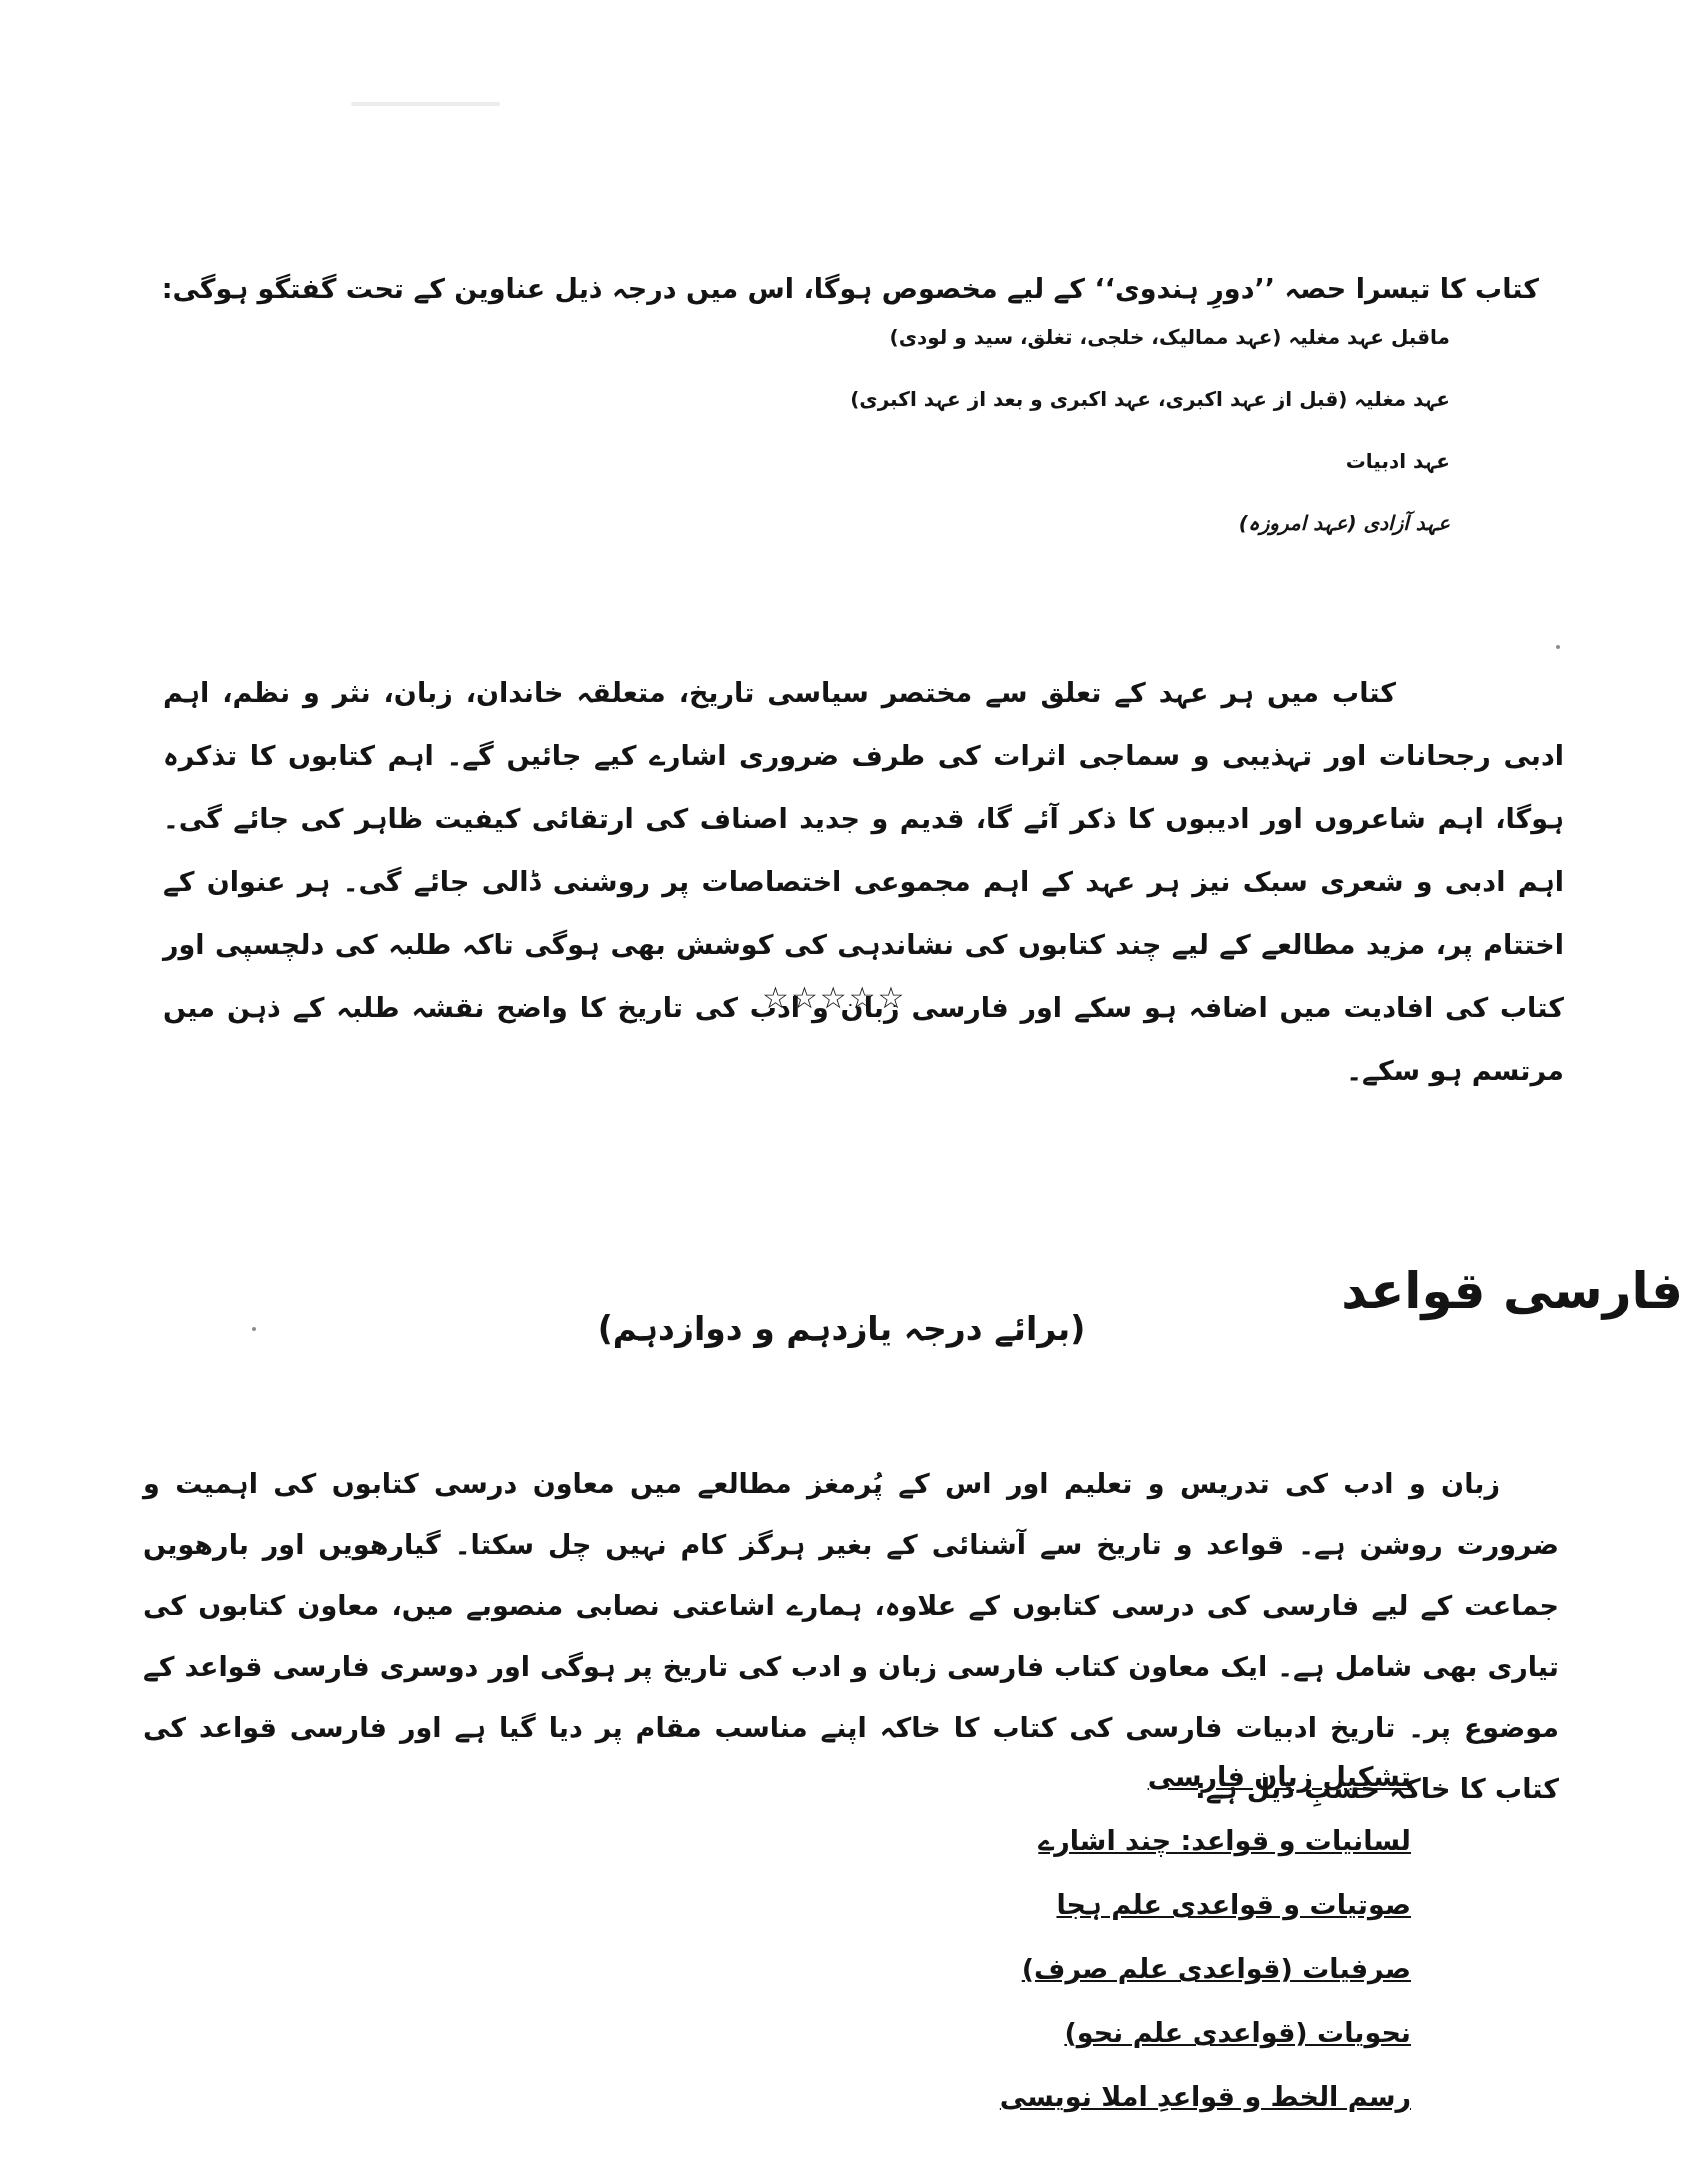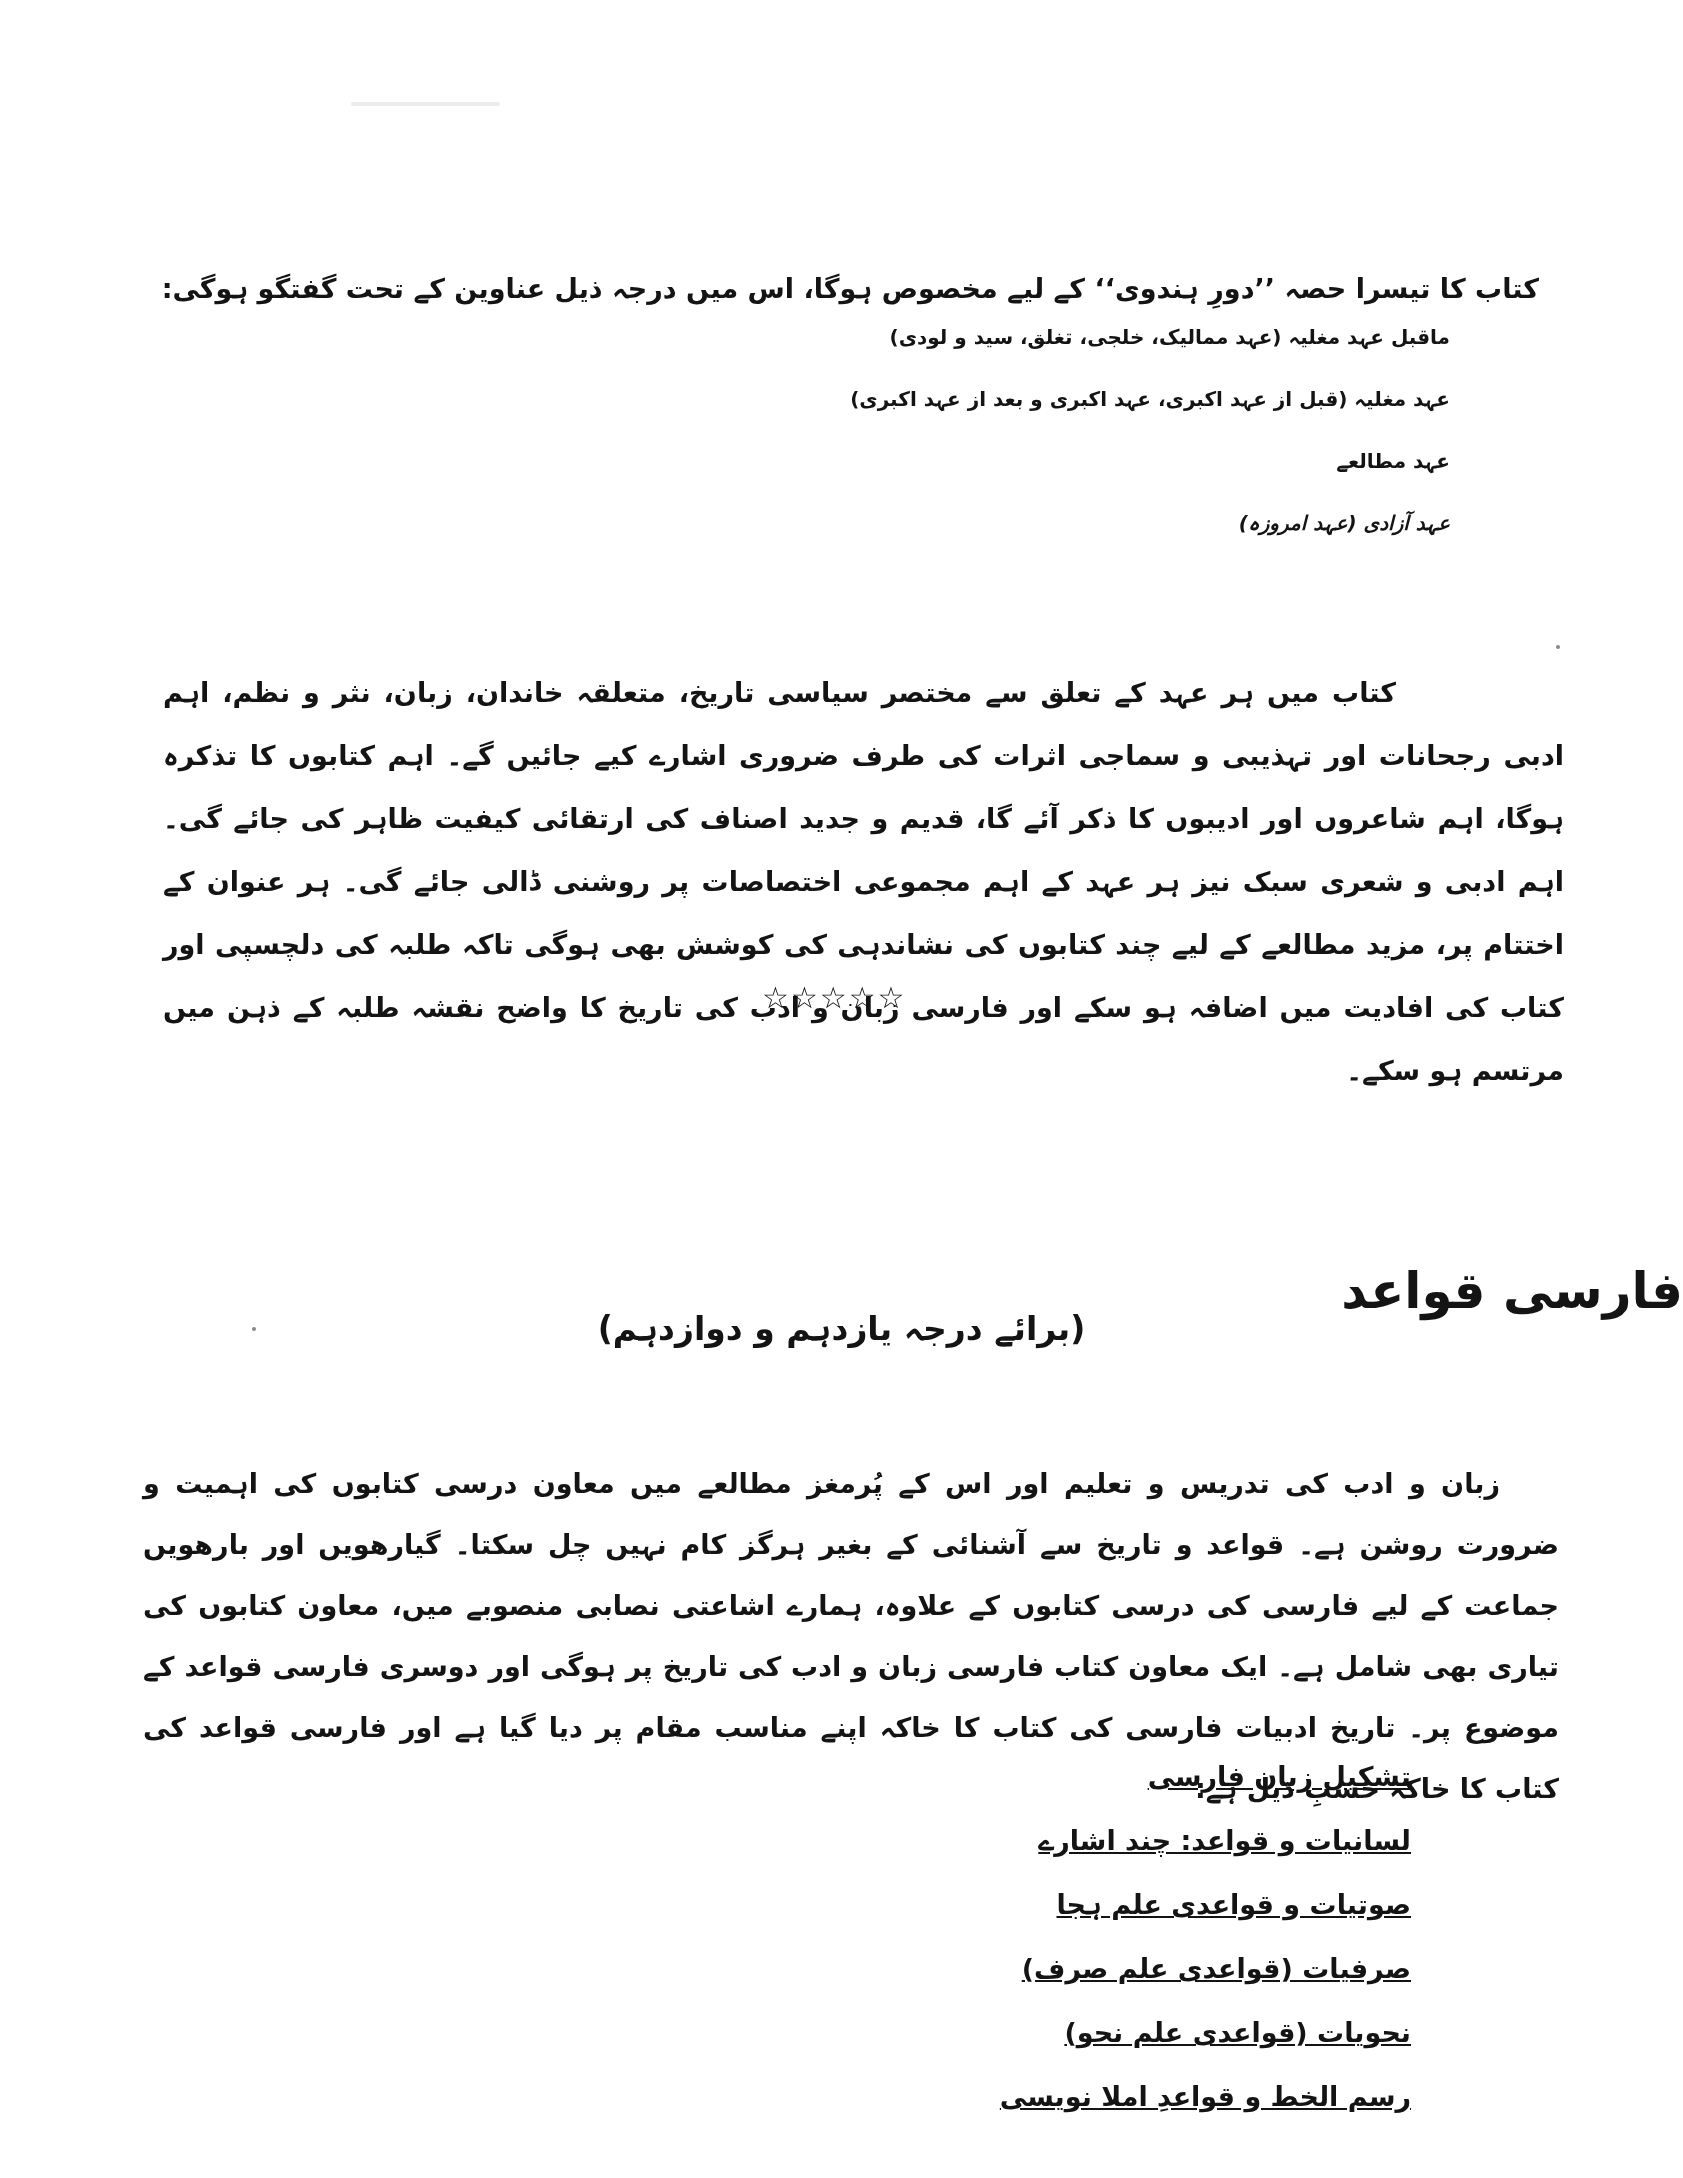--- a/index.html
+++ b/index.html
@@ -143,21 +143,21 @@
 
 <div class="page">
 
   <div class="scan-mark"></div>
 
   <div class="rtl intro-line">کتاب کا تیسرا حصہ ’’دورِ ہندوی‘‘ کے لیے مخصوص ہوگا، اس میں درجہ ذیل عناوین کے تحت گفتگو ہوگی:</div>
 
   <ul class="rtl era-list">
     <li>ماقبل عہد مغلیہ (عہد ممالیک، خلجی، تغلق، سید و لودی)</li>
     <li>عہد مغلیہ (قبل از عہد اکبری، عہد اکبری و بعد از عہد اکبری)</li>
-    <li>عہد مطالعے</li>
+    <li>عہد ادبیات</li>
     <li class="gap">عہد آزادی (عہد امروزہ)</li>
   </ul>
 
   <p class="rtl para para-1">کتاب میں ہر عہد کے تعلق سے مختصر سیاسی تاریخ، متعلقہ خاندان، زبان، نثر و نظم، اہم ادبی رجحانات اور تہذیبی و سماجی اثرات کی طرف ضروری اشارے کیے جائیں گے۔ اہم کتابوں کا تذکرہ ہوگا، اہم شاعروں اور ادیبوں کا ذکر آئے گا، قدیم و جدید اصناف کی ارتقائی کیفیت ظاہر کی جائے گی۔ اہم ادبی و شعری سبک نیز ہر عہد کے اہم مجموعی اختصاصات پر روشنی ڈالی جائے گی۔ ہر عنوان کے اختتام پر، مزید مطالعے کے لیے چند کتابوں کی نشاندہی کی کوشش بھی ہوگی تاکہ طلبہ کی دلچسپی اور کتاب کی افادیت میں اضافہ ہو سکے اور فارسی زبان و ادب کی تاریخ کا واضح نقشہ طلبہ کے ذہن میں مرتسم ہو سکے۔</p>
 
   <div class="stars">☆☆☆☆☆</div>
 
   <h1 class="rtl section-title">فارسی قواعد</h1>
 
   <div class="rtl section-subtitle">(برائے درجہ یازدہم و دوازدہم)</div>

